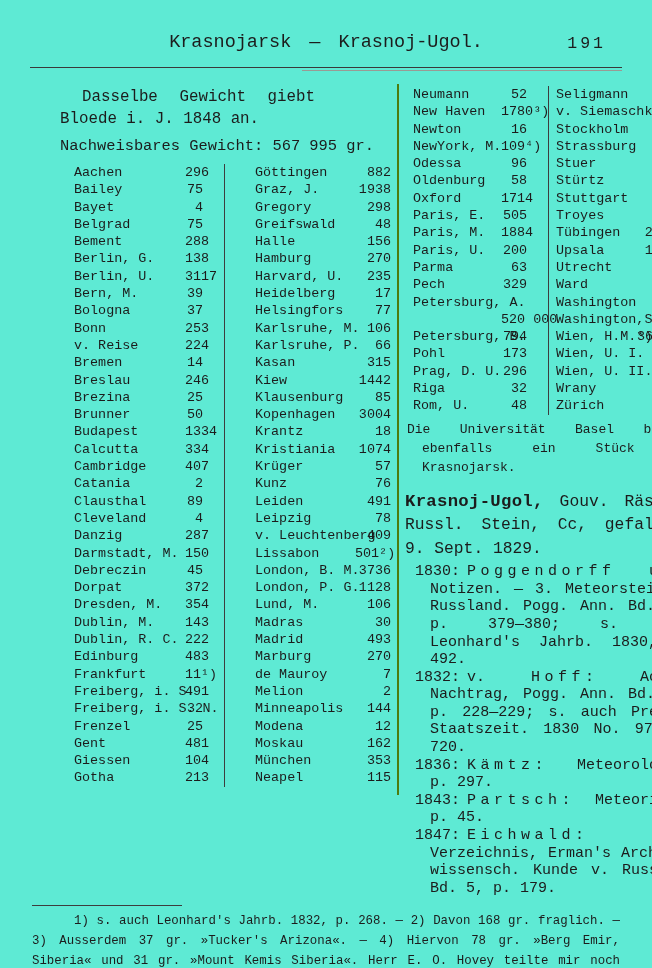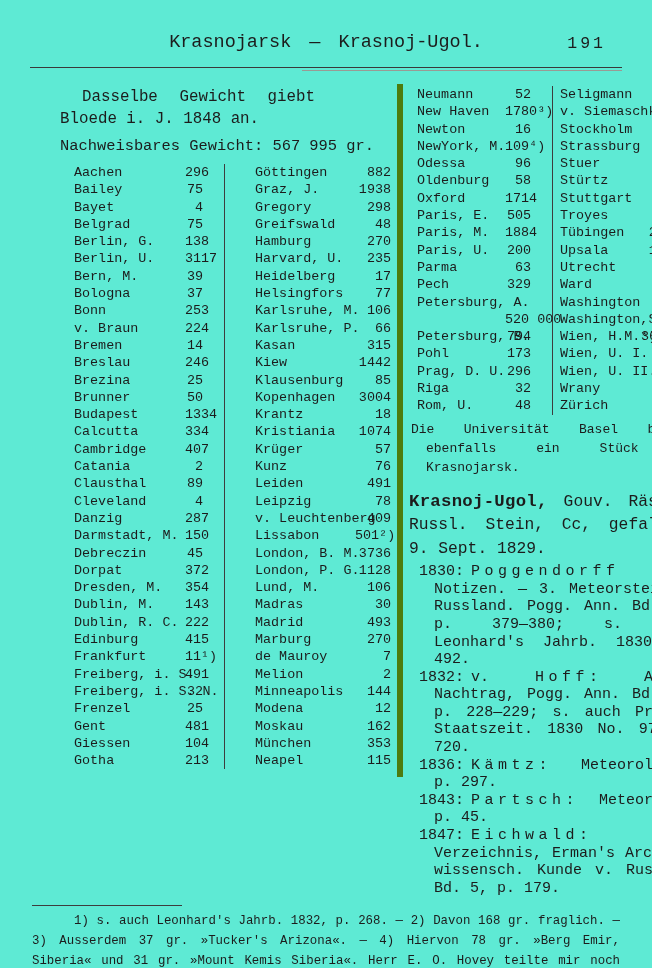--- a/index.html
+++ b/index.html
@@ -10,21 +10,21 @@
     font-family:Liberation Mono, monospace;
   }
   
   .header{position:relative;height:26px;margin-top:2px;}
   .header-title{position:absolute;left:0;right:0;text-align:center;font-size:18.5px;word-spacing:7px;}
   .header-page{position:absolute;right:16px;top:2px;font-size:16.5px;letter-spacing:3px;}
   .header-rule{border-top:1px solid #3a3a3a;margin-top:9px;}
   .header-rule::after{content:"";display:block;border-top:1px solid #9a9a94;margin:2px 0 0 46%;}
   
   .columns{display:flex;align-items:flex-start;margin-top:13px;}
-  .col-left{flex:0 0 309px;box-sizing:border-box;border-right:6px solid #4d7c0f;padding:2px 6px 8px 30px;}
+  .col-left{flex:0 0 309px;box-sizing:border-box;border-right:2px solid #4d7c0f;padding:2px 6px 8px 30px;}
   .col-right{flex:1;box-sizing:border-box;padding-left:6px;}
   
   .intro{margin:0;width:255px;font-size:15.8px;line-height:22px;text-align:justify;text-indent:22px;}
   .weight-line{margin:7px 0 0 0;font-size:15.4px;white-space:nowrap;}
   
   .wtable{margin:9px 0 0 14px;}
   .wtable .wrow{display:grid;line-height:17.3px;font-size:13.4px;white-space:nowrap;}
   .t-left .wrow{grid-template-columns:88px 40px 84px 36px;gap:23px;}
   .t-right{margin:2px 0 0 8px;}
   .t-right .wrow{grid-template-columns:88px 48px 88px 40px;}
@@ -83,20 +83,26 @@
             <span class="wc c2">Gregory</span>
             <span class="wc c3">298</span>
           </div>
           <div class="wrow">
             <span class="wc c0">Belgrad</span>
             <span class="wc c1">75</span>
             <span class="wc c2">Greifswald</span>
             <span class="wc c3">48</span>
           </div>
           <div class="wrow">
+            <span class="wc c0">Bement</span>
+            <span class="wc c1">288</span>
+            <span class="wc c2">Halle</span>
+            <span class="wc c3">156</span>
+          </div>
+          <div class="wrow">
             <span class="wc c0">Berlin, G.</span>
             <span class="wc c1">138</span>
             <span class="wc c2">Hamburg</span>
             <span class="wc c3">270</span>
           </div>
           <div class="wrow">
             <span class="wc c0">Berlin, U.</span>
             <span class="wc c1">3117</span>
             <span class="wc c2">Harvard, U.</span>
             <span class="wc c3">235</span>
@@ -113,21 +119,21 @@
             <span class="wc c2">Helsingfors</span>
             <span class="wc c3">77</span>
           </div>
           <div class="wrow">
             <span class="wc c0">Bonn</span>
             <span class="wc c1">253</span>
             <span class="wc c2">Karlsruhe, M.</span>
             <span class="wc c3">106</span>
           </div>
           <div class="wrow">
-            <span class="wc c0">v. Braun</span>
+            <span class="wc c0">v. Reise</span>
             <span class="wc c1">224</span>
             <span class="wc c2">Karlsruhe, P.</span>
             <span class="wc c3">66</span>
           </div>
           <div class="wrow">
             <span class="wc c0">Bremen</span>
             <span class="wc c1">14</span>
             <span class="wc c2">Kasan</span>
             <span class="wc c3">315</span>
           </div>
@@ -222,21 +228,21 @@
             <span class="wc c3">30</span>
           </div>
           <div class="wrow">
             <span class="wc c0">Dublin, R. C.</span>
             <span class="wc c1">222</span>
             <span class="wc c2">Madrid</span>
             <span class="wc c3">493</span>
           </div>
           <div class="wrow">
             <span class="wc c0">Edinburg</span>
-            <span class="wc c1">415</span>
+            <span class="wc c1">483</span>
             <span class="wc c2">Marburg</span>
             <span class="wc c3">270</span>
           </div>
           <div class="wrow">
             <span class="wc c0">Frankfurt</span>
             <span class="wc c1">11¹)</span>
             <span class="wc c2">de Mauroy</span>
             <span class="wc c3">7</span>
           </div>
           <div class="wrow">

